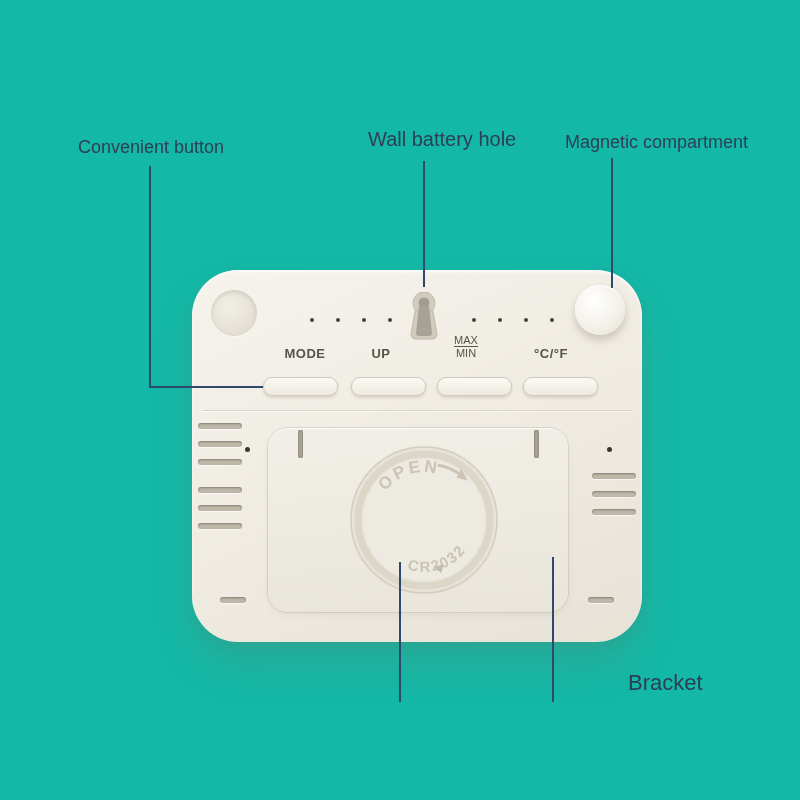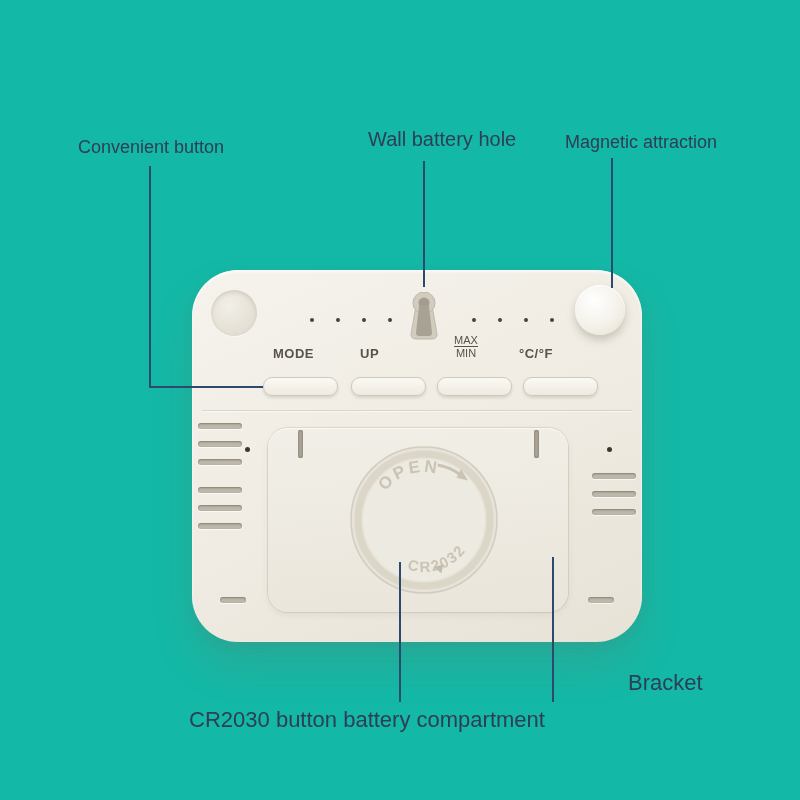--- a/index.html
+++ b/index.html
@@ -30,21 +30,21 @@
   .circle-tr{
     left:383px;top:15px;width:50px;height:50px;border-radius:50%;
     background:radial-gradient(circle at 38% 32%,#ffffff 0%,#f3f0e8 60%,#e3ded1 100%);
     box-shadow:0 5px 9px rgba(100,90,70,0.28),inset 0 1px 1px rgba(255,255,255,0.9);
   }
   .keyhole-svg{left:212px;top:22px;width:40px;height:48px;}
   .dot{width:4px;height:4px;border-radius:50%;background:#45423a;}
   .screw{width:5px;height:5px;border-radius:50%;background:#3a372e;}
   .dev-label{
     font-size:13px;font-weight:bold;color:#57534a;letter-spacing:0.5px;
-    width:64px;top:76px;
+    width:64px;text-align:center;top:76px;
   }
   .maxmin{top:64px;font-size:11px;line-height:12px;font-weight:normal;color:#57534a;width:64px;text-align:center;}
   .maxmin .max{display:inline-block;border-bottom:1.5px solid #57534a;padding-bottom:0px;position:static;}
   .maxmin .min{display:block;position:static;}
   .pill{
     top:107px;width:73px;height:17px;border-radius:9px;
     background:linear-gradient(#fbf9f4,#eeeae0);
     border:1px solid #cfc9bc;box-shadow:0 2px 3px rgba(100,90,70,0.18);
   }
   .seam{left:10px;top:140px;width:430px;height:1px;background:rgba(130,120,100,0.22);
@@ -66,22 +66,21 @@
   }
   .battery-svg{left:152px;top:170px;width:160px;height:160px;}
 </style>
 </head>
 <body>
 
 <div class="stage">
 
   <div class="callout" style="left:78px;top:137px;font-size:18px">Convenient button</div>
   <div class="callout" style="left:368px;top:128px;font-size:20px">Wall battery hole</div>
-  <div class="callout" style="left:565px;top:132px;font-size:18px">Magnetic attraction</div>
-  <div class="callout" style="left:167px;top:707px;width:400px;text-align:center;font-size:22px">CR2030 button battery compartment</div>
+  <div class="callout" style="left:565px;top:132px;font-size:18px">Magnetic compartment</div>
   <div class="callout" style="left:628px;top:670px;font-size:22px">Bracket</div>
 
   <div class="line" style="left:149px;top:166px;width:2px;height:222px"></div>
   <div class="line" style="left:149px;top:386px;width:114px;height:2px"></div>
   <div class="line" style="left:423px;top:161px;width:2px;height:126px"></div>
   <div class="line" style="left:611px;top:158px;width:2px;height:130px"></div>
   <div class="line" style="left:399px;top:562px;width:2px;height:140px"></div>
   <div class="line" style="left:552px;top:557px;width:2px;height:145px"></div>
 
   <div class="device">
@@ -99,21 +98,21 @@
     <div class="dot" style="left:118px;top:48px"></div>
     <div class="dot" style="left:144px;top:48px"></div>
     <div class="dot" style="left:170px;top:48px"></div>
     <div class="dot" style="left:196px;top:48px"></div>
     <div class="dot" style="left:280px;top:48px"></div>
     <div class="dot" style="left:306px;top:48px"></div>
     <div class="dot" style="left:332px;top:48px"></div>
     <div class="dot" style="left:358px;top:48px"></div>
 
     <div class="dev-label" style="left:81px">MODE</div>
-    <div class="dev-label" style="left:168px">UP</div>
+    <div class="dev-label" style="left:157px">UP</div>
     <div class="maxmin" style="left:242px">
       <span class="max">MAX</span>
       <span class="min">MIN</span>
     </div>
     <div class="dev-label" style="left:327px">°C/°F</div>
 
     <div class="pill" style="left:71px"></div>
     <div class="pill" style="left:159px"></div>
     <div class="pill" style="left:245px"></div>
     <div class="pill" style="left:331px"></div>

